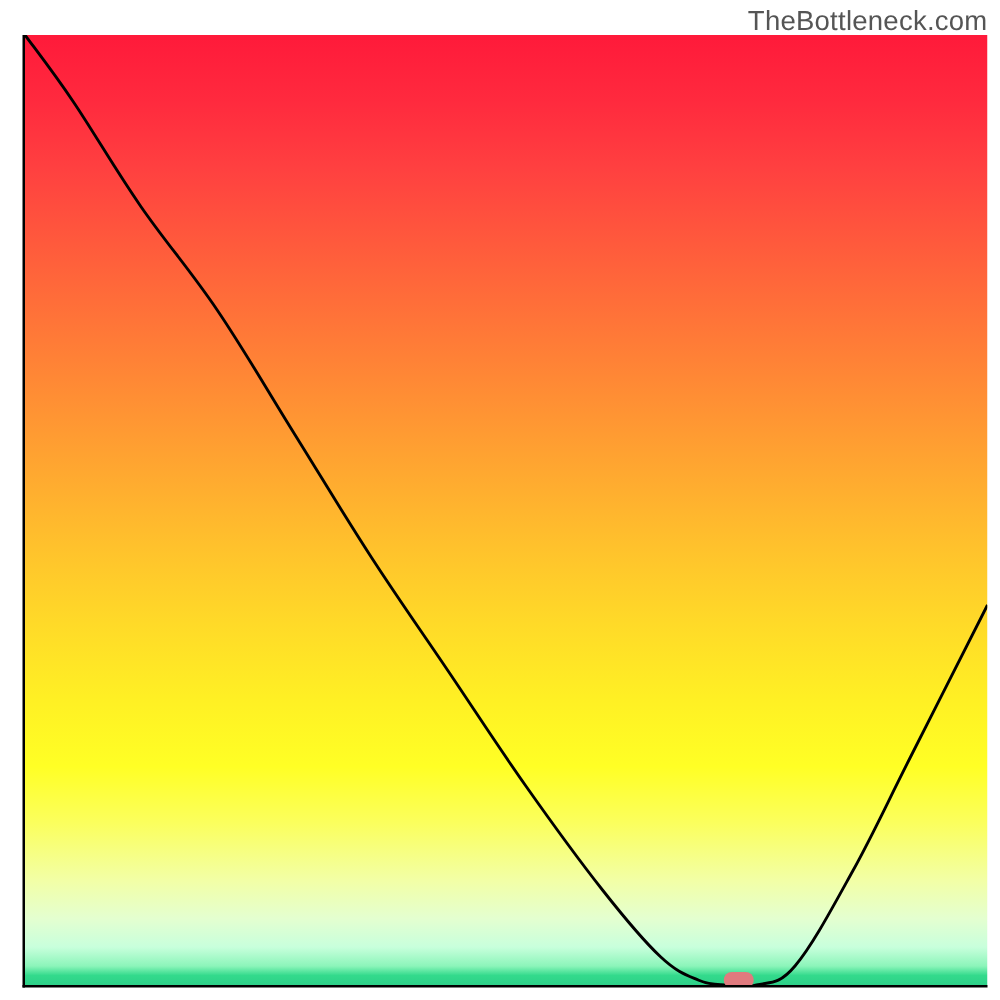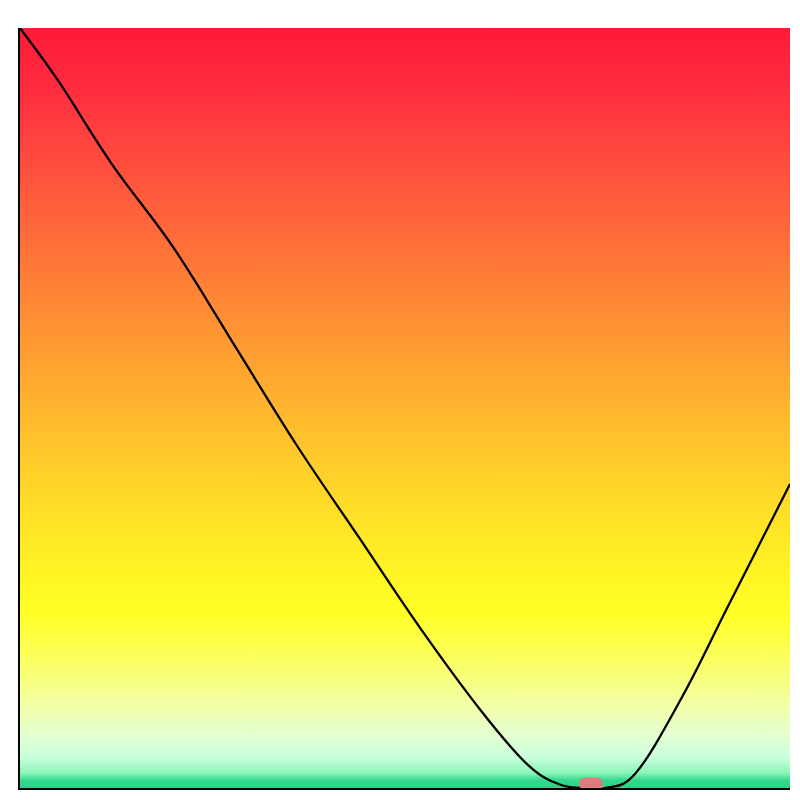--- a/index.html
+++ b/index.html
@@ -72,20 +72,21 @@
     border-radius: 7px;
     background: #e07a7e;
     transform: translate(-50%, -50%);
   }
 </style>
 </head>
 <body>
 
 <div class="chart-container">
 
+  <div class="watermark">TheBottleneck.com</div>
 
   <div class="plot-area">
     <div class="gradient-bg"></div>
 
     <svg class="curve-svg" viewBox="0 0 772 762" preserveAspectRatio="none">
       <path id="curve-path" fill="none" stroke="#000" stroke-width="2.3" d="M 0 0 C 6.948 9.601199999999984, 21.9248 28.651199999999903, 38.6 53.33999999999992 C 55.2752 78.02879999999993, 71.79599999999999 106.98480000000006, 92.64 137.16000000000008 C 113.48400000000001 167.3352000000001, 132.1664 188.06160000000003, 154.4 220.98000000000002 C 176.6336 253.8984, 193.92640000000003 284.37840000000006, 216.16000000000003 320.04 C 238.39360000000002 355.7016, 255.68640000000002 384.80999999999995, 277.92 419.09999999999997 C 300.1536 453.39, 317.44640000000004 477.62159999999994, 339.68 510.53999999999996 C 361.9136 543.4584, 379.20640000000003 570.4332, 401.44 601.98 C 423.67359999999996 633.5268, 443.74559999999997 661.1111999999999, 463.2 685.8 C 482.6544 710.4888, 495.624 726.1098, 509.52000000000004 739.14 C 523.416 752.1702, 530.6728 754.0752, 540.4 758.19 C 550.1271999999999 762.3048000000001, 555.2223999999999 761.3142, 563.56 762 C 571.8976 762.6858, 576.9928 764.7432, 586.72 762 C 596.4472000000001 759.2568, 603.7040000000001 763.2192, 617.6 746.76 C 631.496 730.3008, 647.2447999999999 700.7352, 663.92 670.56 C 680.5952 640.3847999999999, 690.7856 617.5248, 710.24 579.12 C 729.6944 540.7152, 760.8832 479.1456, 772 457.2"></path>
     </svg>
 
     <div id="marker" class="marker" style="left: 571.28px; top: 755.904px; background: rgb(224, 122, 126);"></div>
   </div>

